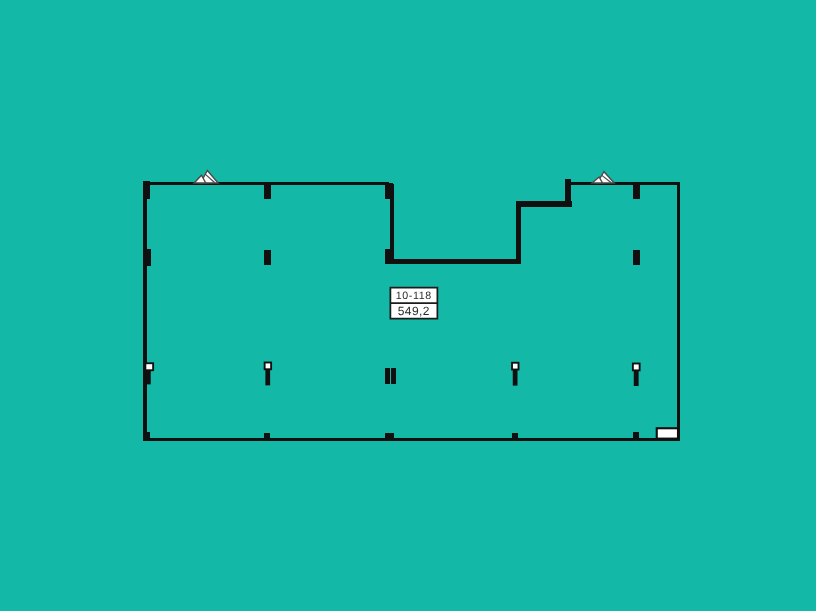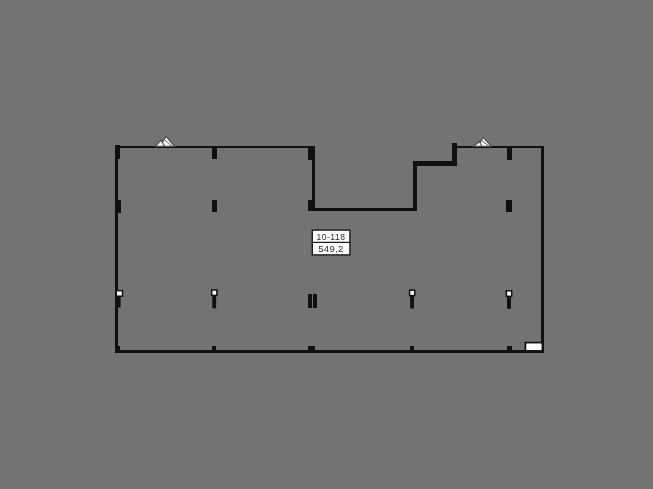--- a/index.html
+++ b/index.html
@@ -1,16 +1,16 @@
 <!DOCTYPE html>
 <html><head>
 <meta charset="utf-8">
 <style>
   html,body{margin:0;padding:0;background:#ffffff;}
-  .page{position:relative;width:653px;height:489px;background:#737373;overflow:hidden;
+  .page{position:relative;width:653px;height:489px;background:#14b8a6;overflow:hidden;
         font-family:"Liberation Sans", sans-serif;}
   svg{position:absolute;left:0;top:0;}
   text{font-family:"Liberation Sans", sans-serif;fill:#2b2b2b;}
 </style>
 </head>
 <body>
 
 <div class="page">
 <svg width="653" height="489" viewBox="0 0 653 489">
   <g shape-rendering="crispEdges">

